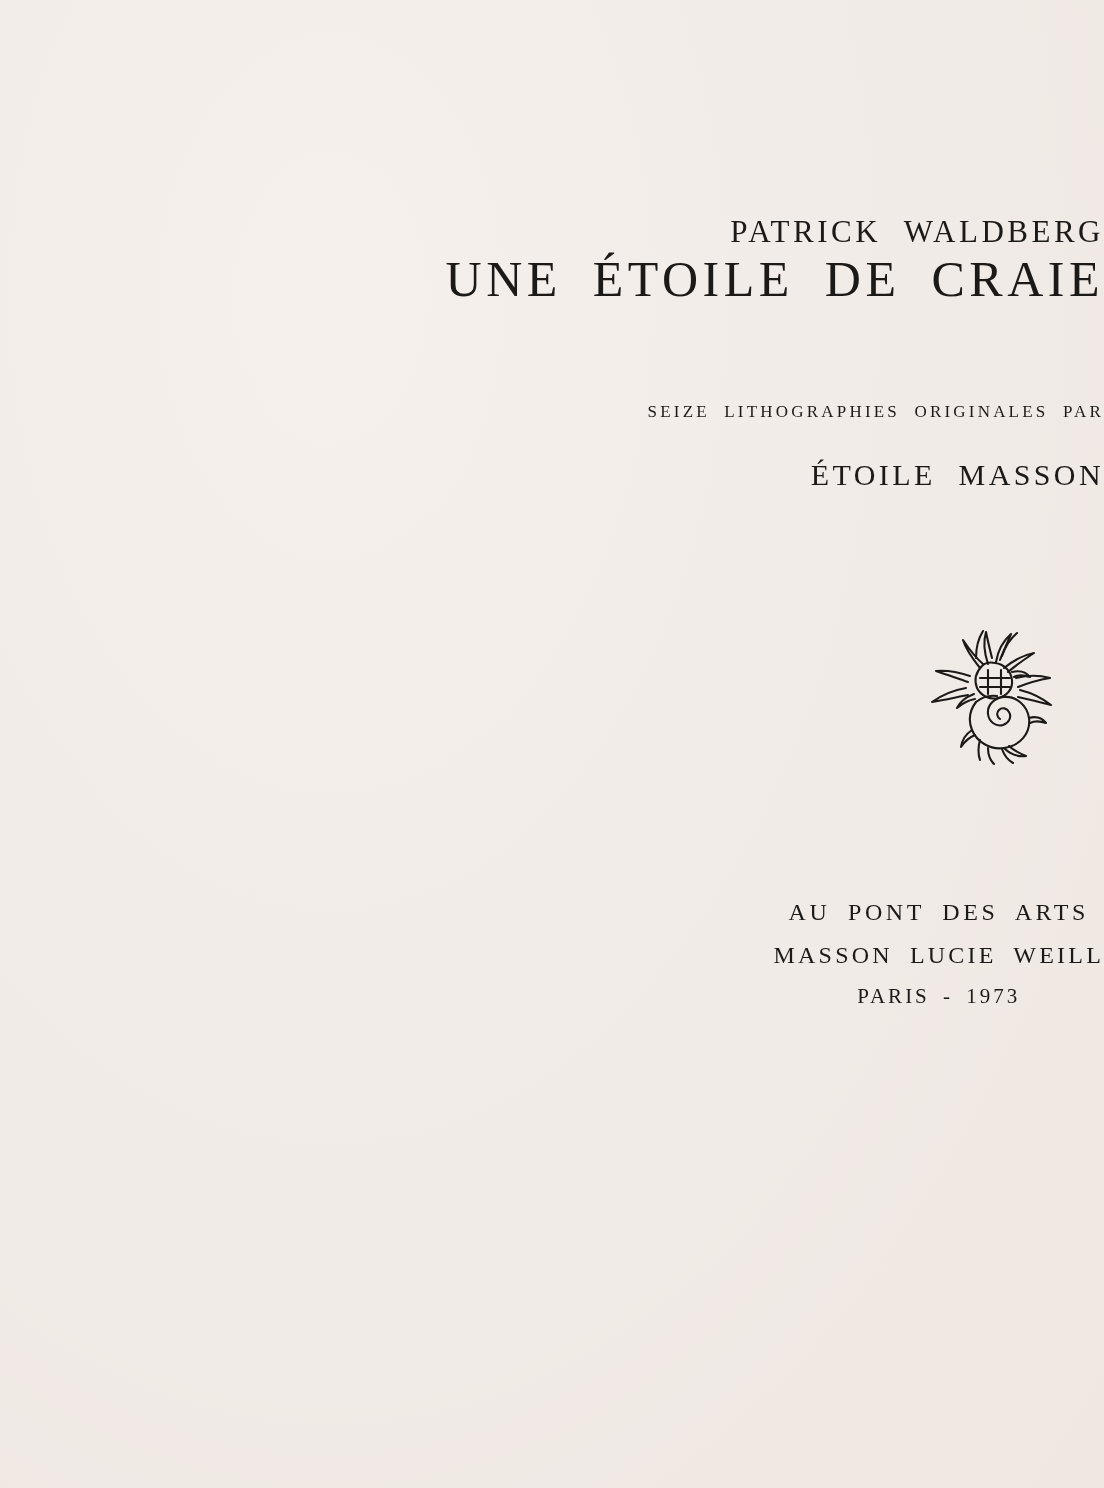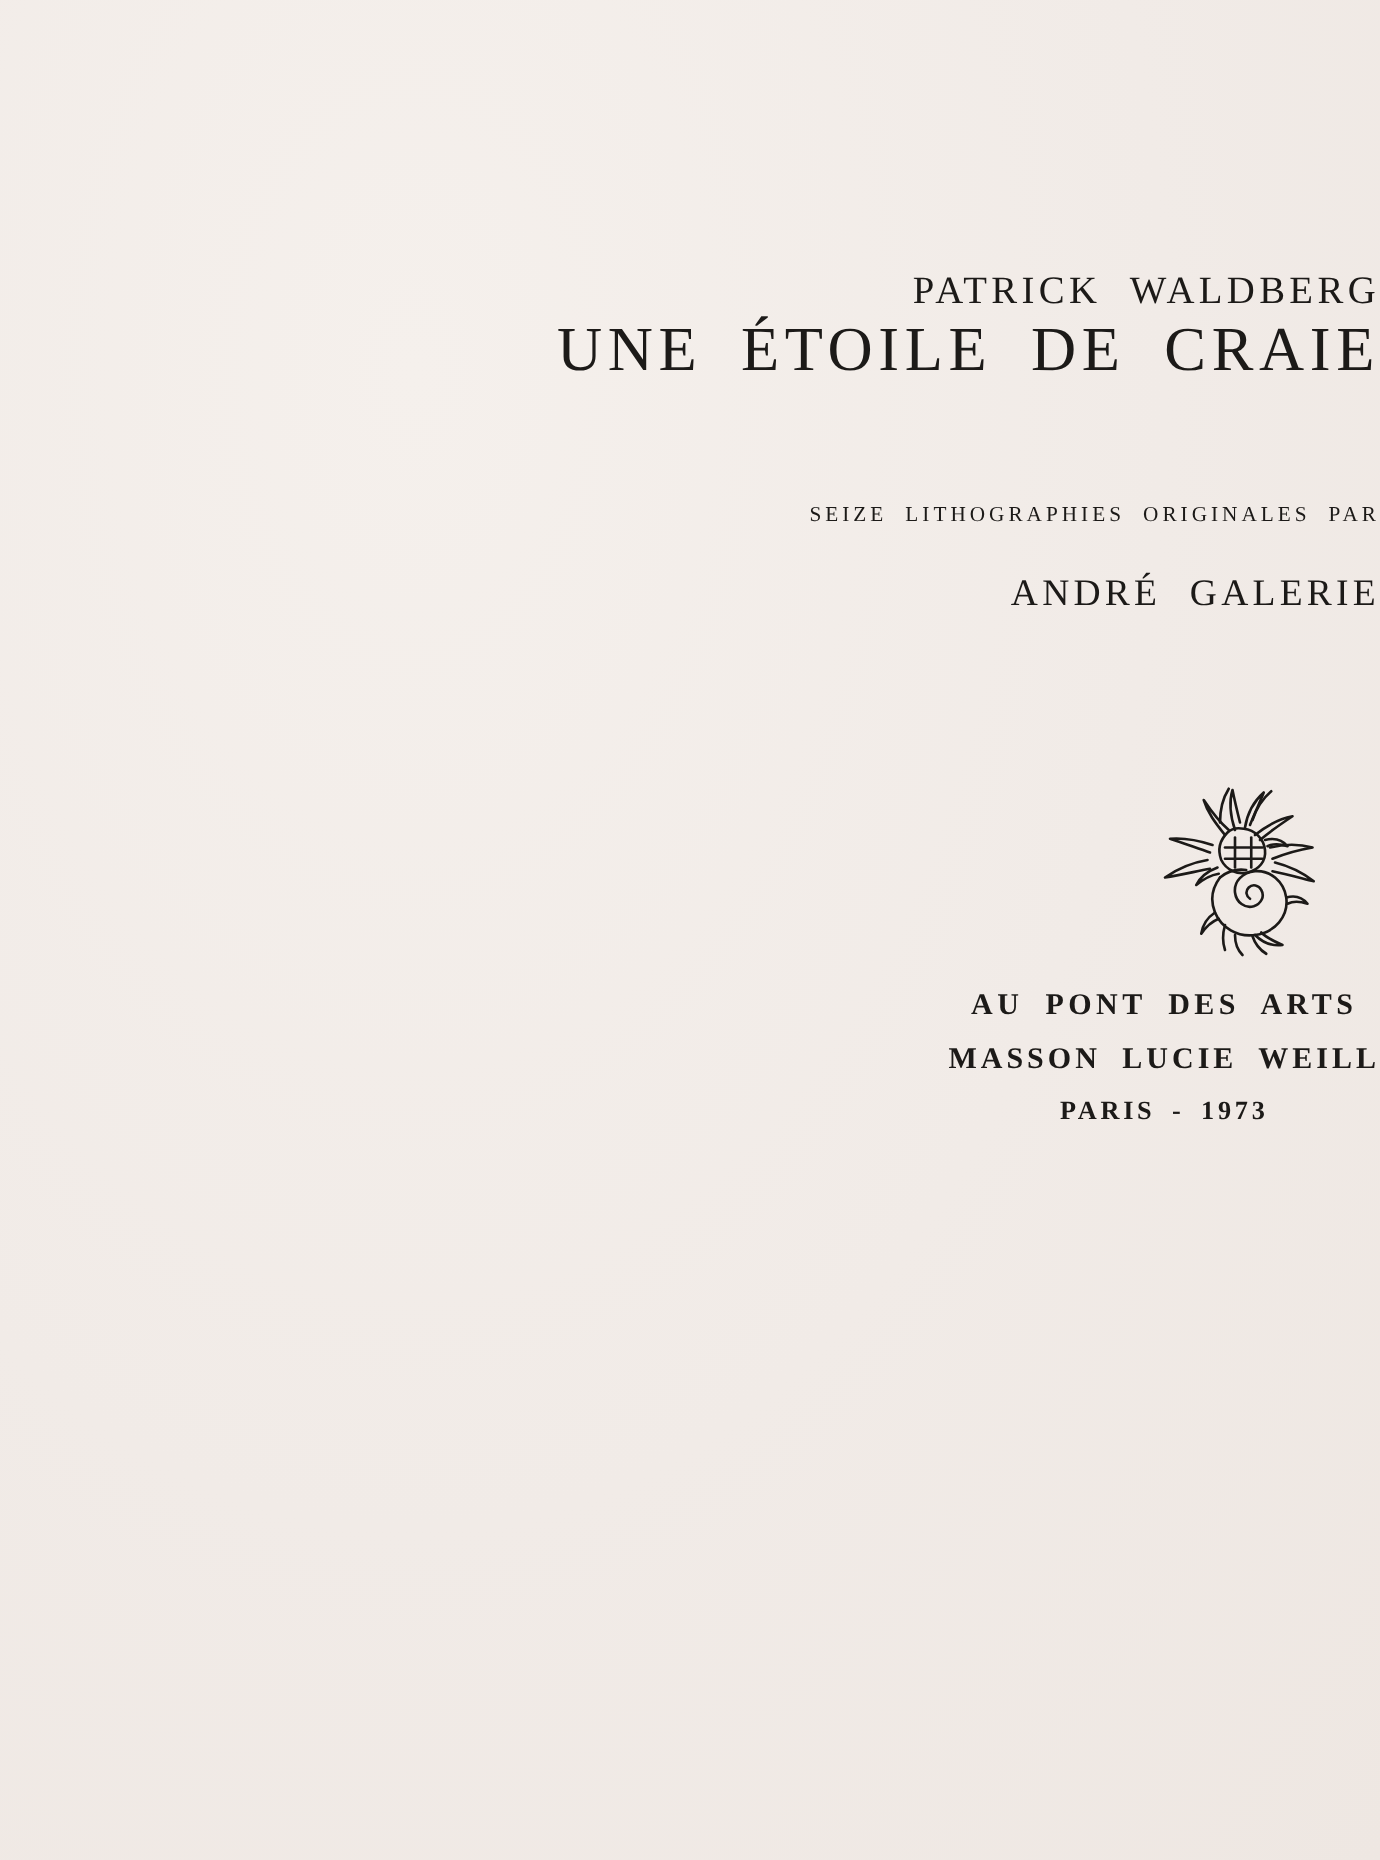--- a/index.html
+++ b/index.html
@@ -65,23 +65,23 @@
   }
 
   .vignette {
     margin-top: 110px;
     width: 220px;
     height: 190px;
     display: block;
   }
 
   .imprint {
+    margin-top: 108px;
     text-align: center;
     line-height: 1.0;
-    font-weight: bold;
   }
   .imprint-line1 {
     font-size: 24px;
     letter-spacing: 3.6px;
     word-spacing: 8px;
     white-space: nowrap;
   }
   .imprint-line2 {
     margin-top: 19px;
     font-size: 24px;
@@ -103,21 +103,21 @@
 <div class="paper"></div>
 
 <div class="page">
 
   <div class="author">PATRICK  WALDBERG</div>
 
   <div class="title">UNE ÉTOILE DE CRAIE</div>
 
   <div class="subtitle">SEIZE LITHOGRAPHIES ORIGINALES PAR</div>
 
-  <div class="artist">ANDRÉ  GALERIE</div>
+  <div class="artist">ÉTOILE  MASSON</div>
 
   <svg class="vignette" viewBox="0 0 220 190">
     <g fill="none" stroke="#1c1a18" stroke-width="2.1" stroke-linecap="round" stroke-linejoin="round">
 
       <path d="M104 62 C100 50 99 40 102 30 C104 40 106 48 108 56"></path>
       <path d="M112 60 C114 48 119 39 127 32 C123 42 119 50 116 58"></path>
       <path d="M96 66 C88 56 82 48 79 38 C85 47 92 56 99 62"></path>
       <path d="M120 66 C130 58 139 53 150 51 C141 57 132 63 124 70"></path>
       <path d="M86 74 C74 70 64 68 52 69 C64 73 75 77 84 80"></path>
       <path d="M132 76 C144 73 155 73 166 76 C154 78 144 81 134 85"></path>

